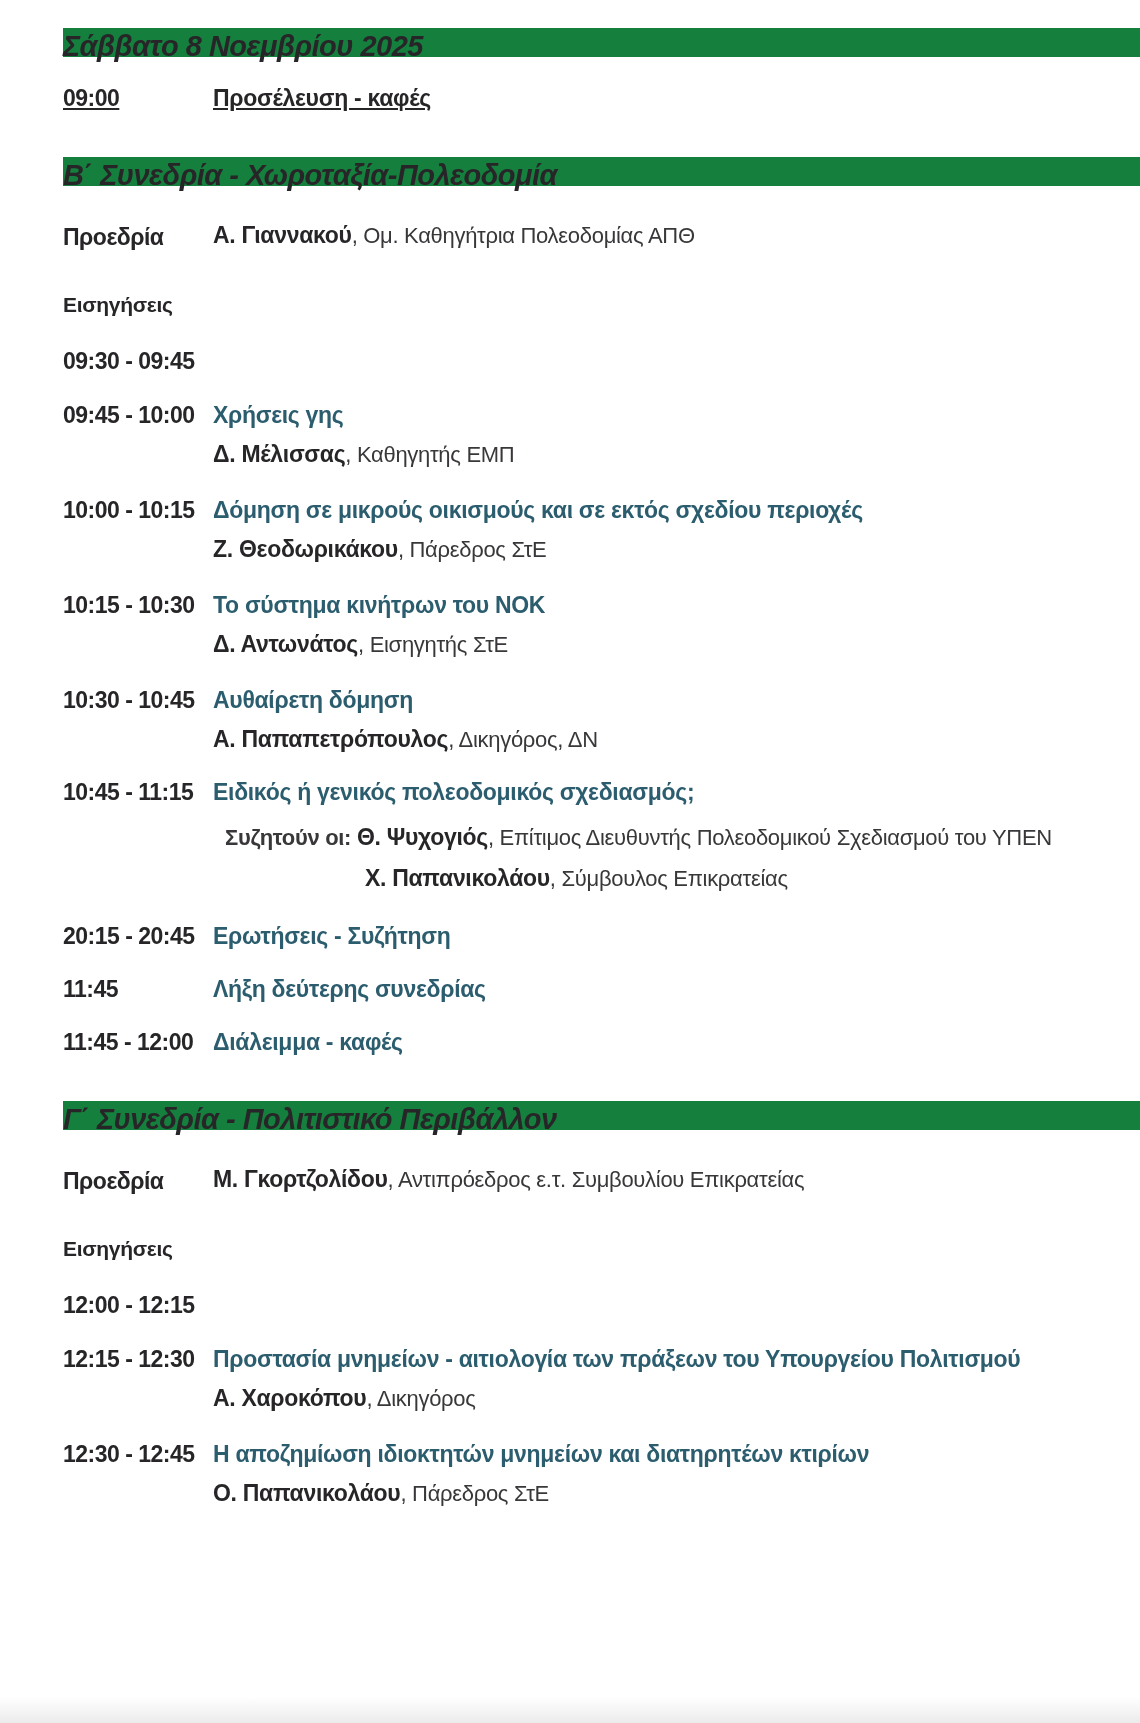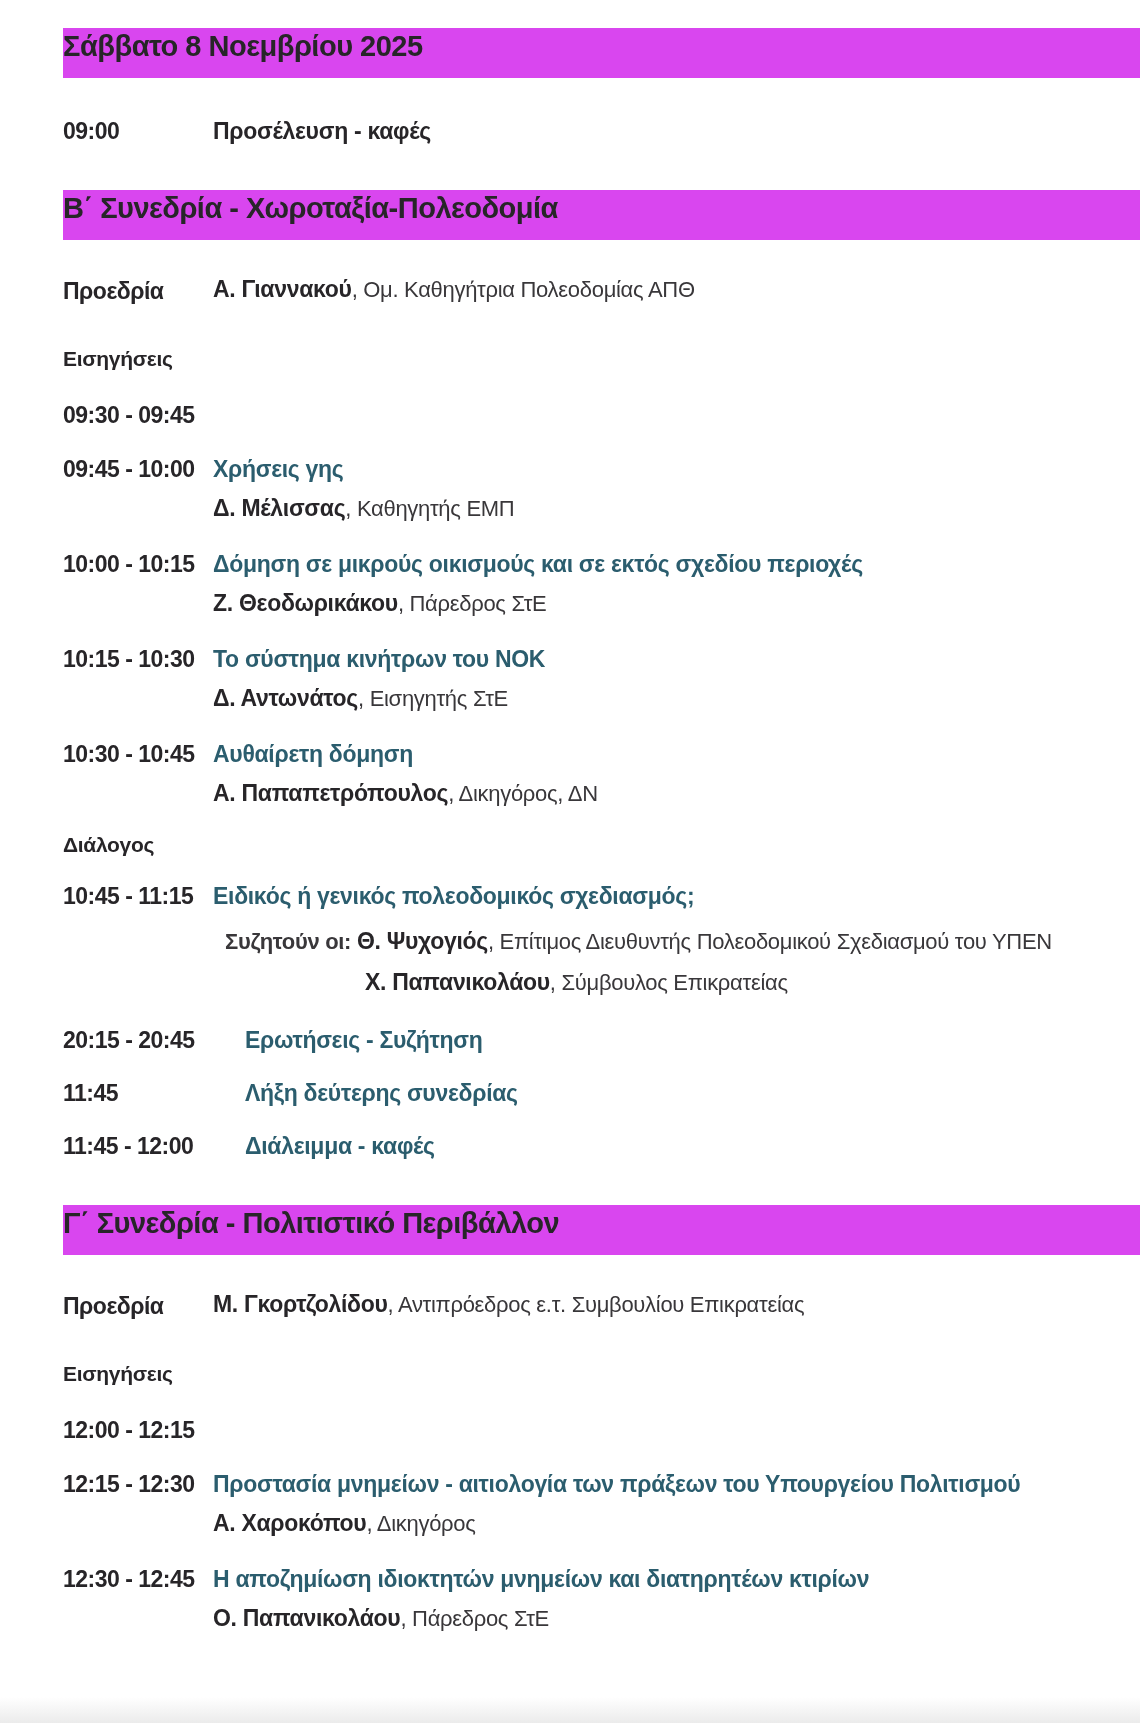--- a/index.html
+++ b/index.html
@@ -7,22 +7,23 @@
     position:relative;
     width:1140px;
     height:1723px;
     background:#ffffff;
     font-family:"Liberation Sans", sans-serif;
     color:#272528;
     overflow:hidden;
   }
   .bar {
     margin-left:63px;
-    background:#d946ef;
-    height:50px;
+    background:#15803d;
+    height:29px;
+    font-style:italic;
   }
   .bar .bar-text {
     display:block;
     font-size:29px;
     font-weight:bold;
     line-height:36px;
     letter-spacing:-0.5px;
     white-space:nowrap;
   }
   .bar.date { margin-top:28px; }
@@ -49,32 +50,32 @@
   .speaker { margin-top:10px; line-height:28px; white-space:nowrap; }
   .name { font-size:23px; font-weight:bold; letter-spacing:-0.3px; }
   .role { font-size:22px; font-weight:normal; color:#39373a; letter-spacing:-0.3px; }
   .heading {
     margin-left:63px;
     font-size:21px;
     font-weight:bold;
     line-height:30px;
     letter-spacing:-0.3px;
   }
-  .row.arrival { margin-top:38px; }
+  .row.arrival { margin-top:26px;text-decoration:underline; }
   .row.chair { margin-top:36px; }
   .heading.presentations { margin-top:38px; }
   .row.item { margin-top:24px; }
   .row.item.first { margin-top:26px; }
   .heading.dialogue-label { margin-top:20px; }
   .row.dialogue-title { margin-top:21px; }
   .row.discussion { margin-top:16px; }
   .disc-line { padding-left:12px; line-height:28px; white-space:nowrap; }
   .disc-line .prefix { font-size:22px; font-weight:bold; color:#39373a; letter-spacing:-0.3px; }
   .disc-line.indent { padding-left:152px; margin-top:10px; }
-  .row.closing { margin-top:23px;gap:32px; }
+  .row.closing { margin-top:23px; }
   .row.closing.first { margin-top:26px; }
   .bottom-fade {
     position:absolute;
     left:0; bottom:0;
     width:100%; height:26px;
     background:linear-gradient(to bottom, rgba(236,236,236,0), #ebebeb);
   }
 </style>
 </head>
 <body>
@@ -142,21 +143,20 @@
   <div class="row item">
     <div class="time">10:30 - 10:45</div>
     <div class="content">
       <div class="evt-title teal">Αυθαίρετη δόμηση</div>
       <div class="speaker">
         <span class="name">Α. Παπαπετρόπουλος</span><span class="role">, Δικηγόρος, ΔΝ</span>
       </div>
     </div>
   </div>
 
-  <div class="heading dialogue-label">Διάλογος</div>
 
   <div class="row dialogue-title">
     <div class="time">10:45 - 11:15</div>
     <div class="content">
       <div class="evt-title teal">Ειδικός ή γενικός πολεοδομικός σχεδιασμός;</div>
     </div>
   </div>
 
   <div class="row discussion">
     <div class="time"></div>

